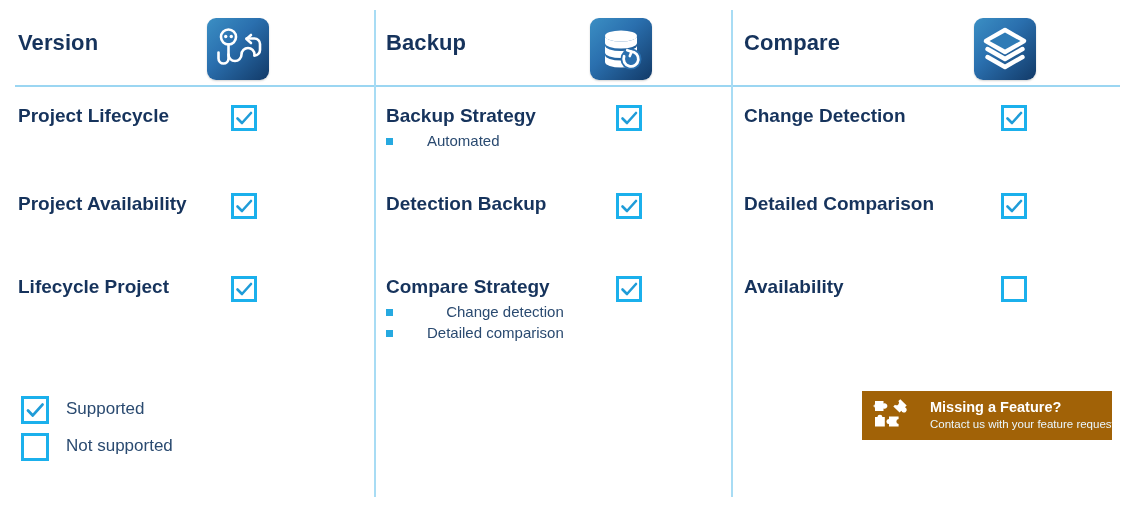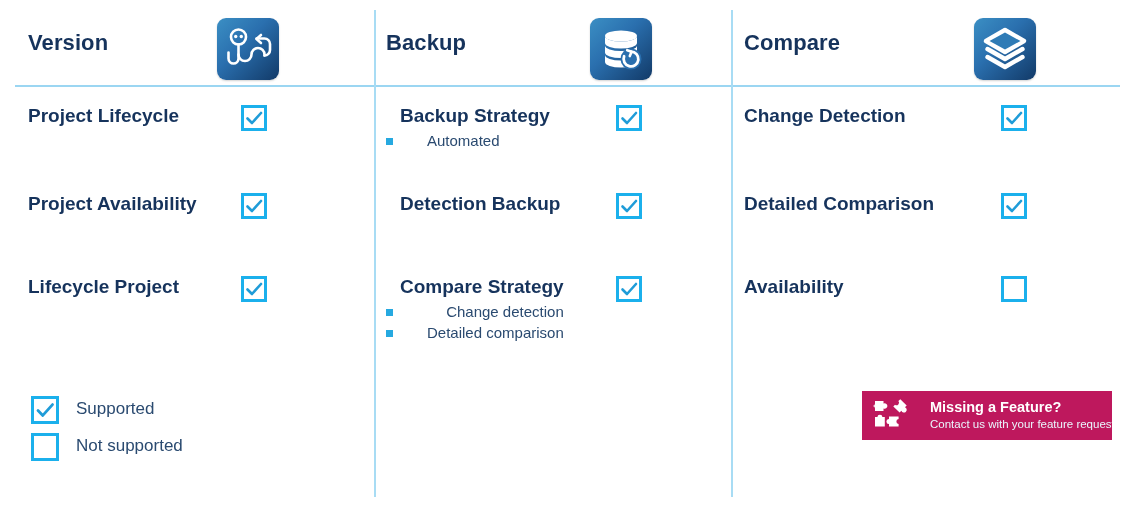--- a/index.html
+++ b/index.html
@@ -34,21 +34,21 @@
   }
   .v-divider.one { left: 374px; }
   .v-divider.two { left: 731px; }
 
   
   .column {
     position: absolute;
     top: 0;
     height: 507px;
   }
-  .col-1 { left: 10px;   width: 374px; }
+  .col-1 { left: 0px;   width: 374px; }
   .col-2 { left: 376px; width: 395px; }
   .col-3 { left: 733px; width: 440px; }
 
   
   .col-head {
     position: absolute;
     top: 10px;
     left: 0;
     right: 0;
     height: 70px;
@@ -89,21 +89,21 @@
   .feature-label {
     position: absolute;
     top: 0;
     font-size: 19px;
     font-weight: bold;
     color: #16335c;
     white-space: nowrap;
     line-height: 24px;
   }
   .col-1 .feature-label { left: 18px; text-align: right; }
-  .col-2 .feature-label { left: 24px; }
+  .col-2 .feature-label { left: 10px; }
   .col-3 .feature-label { left: 11px; }
 
   .cbox {
     position: absolute;
     top: 1px;
     width: 20px;
     height: 20px;
     border: 3px solid #1bb0ec;
     background: #ffffff;
     box-sizing: content-box;
@@ -168,21 +168,21 @@
     white-space: nowrap;
   }
 
   
   .banner {
     position: absolute;
     left: 862px;
     top: 391px;
     width: 250px;
     height: 49px;
-    background: #be185d;
+    background: #a16207;
     overflow: hidden;
   }
   .banner-icon {
     position: absolute;
     left: 10px;
     top: 5px;
     width: 48px;
     height: 40px;
   }
   .banner-title {

